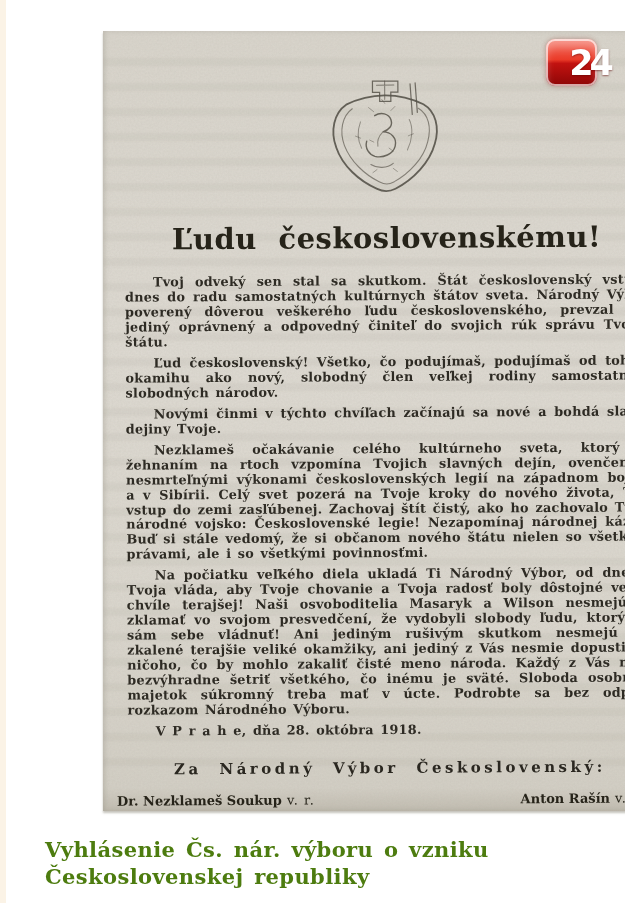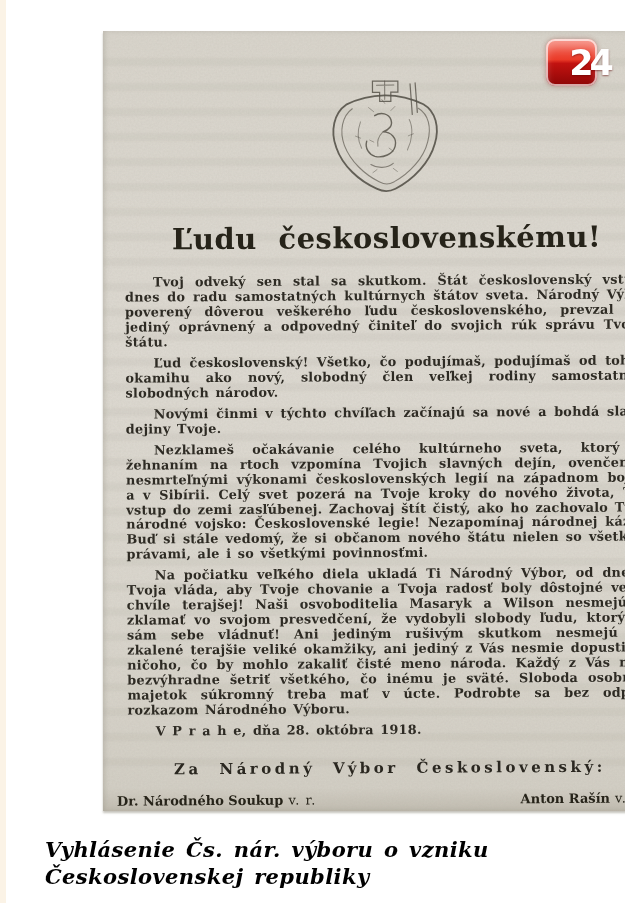--- a/index.html
+++ b/index.html
@@ -71,22 +71,22 @@
   .logo24 span{
     font-family:"DejaVu Sans","Liberation Sans",sans-serif;
     font-size:35px;font-weight:800;color:#ffffff;letter-spacing:-4px;
     text-shadow:0 1px 2px rgba(90,0,0,.55);
     transform:translateX(-2px);
     padding-left:40px;
   }
   
   .caption{
     position:absolute;left:45px;top:836px;width:515px;
-    font-style:italic;font-weight:600;font-size:21px;line-height:1.3;
-    letter-spacing:.4px;word-spacing:3px;color:#000000;
+    font-weight:600;font-size:21px;line-height:1.3;
+    letter-spacing:.4px;word-spacing:3px;color:#4d7c0f;
   }
 </style>
 </head>
 <body>
 
 <div class="left-strip"></div>
 
 <div class="scan">
 
   <div class="ghosts"></div>
@@ -125,21 +125,21 @@
       <p>Novými činmi v týchto chvíľach začínajú sa nové a bohdá slavné dejiny Tvoje.</p>
       <p>Nezklameš očakávanie celého kultúrneho sveta, ktorý so žehnaním na rtoch vzpomína Tvojich slavných dejín, ovenčených nesmrteľnými výkonami československých legií na západnom bojišti a v Sibírii. Celý svet pozerá na Tvoje kroky do nového života, Tvoj vstup do zemi zasľúbenej. Zachovaj štít čistý, ako ho zachovalo Tvoje národné vojsko: Československé legie! Nezapomínaj národnej kázne! Buď si stále vedomý, že si občanom nového štátu nielen so všetkými právami, ale i so všetkými povinnosťmi.</p>
       <p>Na počiatku veľkého diela ukladá Ti Národný Výbor, od dneška Tvoja vláda, aby Tvoje chovanie a Tvoja radosť boly dôstojné veľkej chvíle terajšej! Naši osvoboditelia Masaryk a Wilson nesmejú sa zklamať vo svojom presvedčení, že vydobyli slobody ľudu, ktorý vie sám sebe vládnuť! Ani jediným rušivým skutkom nesmejú byť zkalené terajšie veliké okamžiky, ani jediný z Vás nesmie dopustiť sa ničoho, čo by mohlo zakaliť čisté meno národa. Každý z Vás musí bezvýhradne šetriť všetkého, čo inému je sväté.  Sloboda osobná i majetok súkromný treba mať v úcte. Podrobte sa bez odporu rozkazom Národného Výboru.</p>
       <p class="dateline">V P r a h e,  dňa 28. októbra 1918.</p>
     </div>
 
     <div class="sig-heading">Za Národný Výbor Československý:</div>
 
     <div class="sig-row row1">
       <span>
-        <span class="name">Dr. Národného Soukup</span><span class="suffix">v. r.</span>
+        <span class="name">Dr. Nezklameš Soukup</span><span class="suffix">v. r.</span>
       </span>
       <span>
         <span class="name">Anton Rašín</span><span class="suffix">v. r.</span>
       </span>
     </div>
 
     <div class="sig-row row2">
       <span>
         <span class="name">Juraj Stříbrný</span><span class="suffix">v. r.</span>
       </span>

